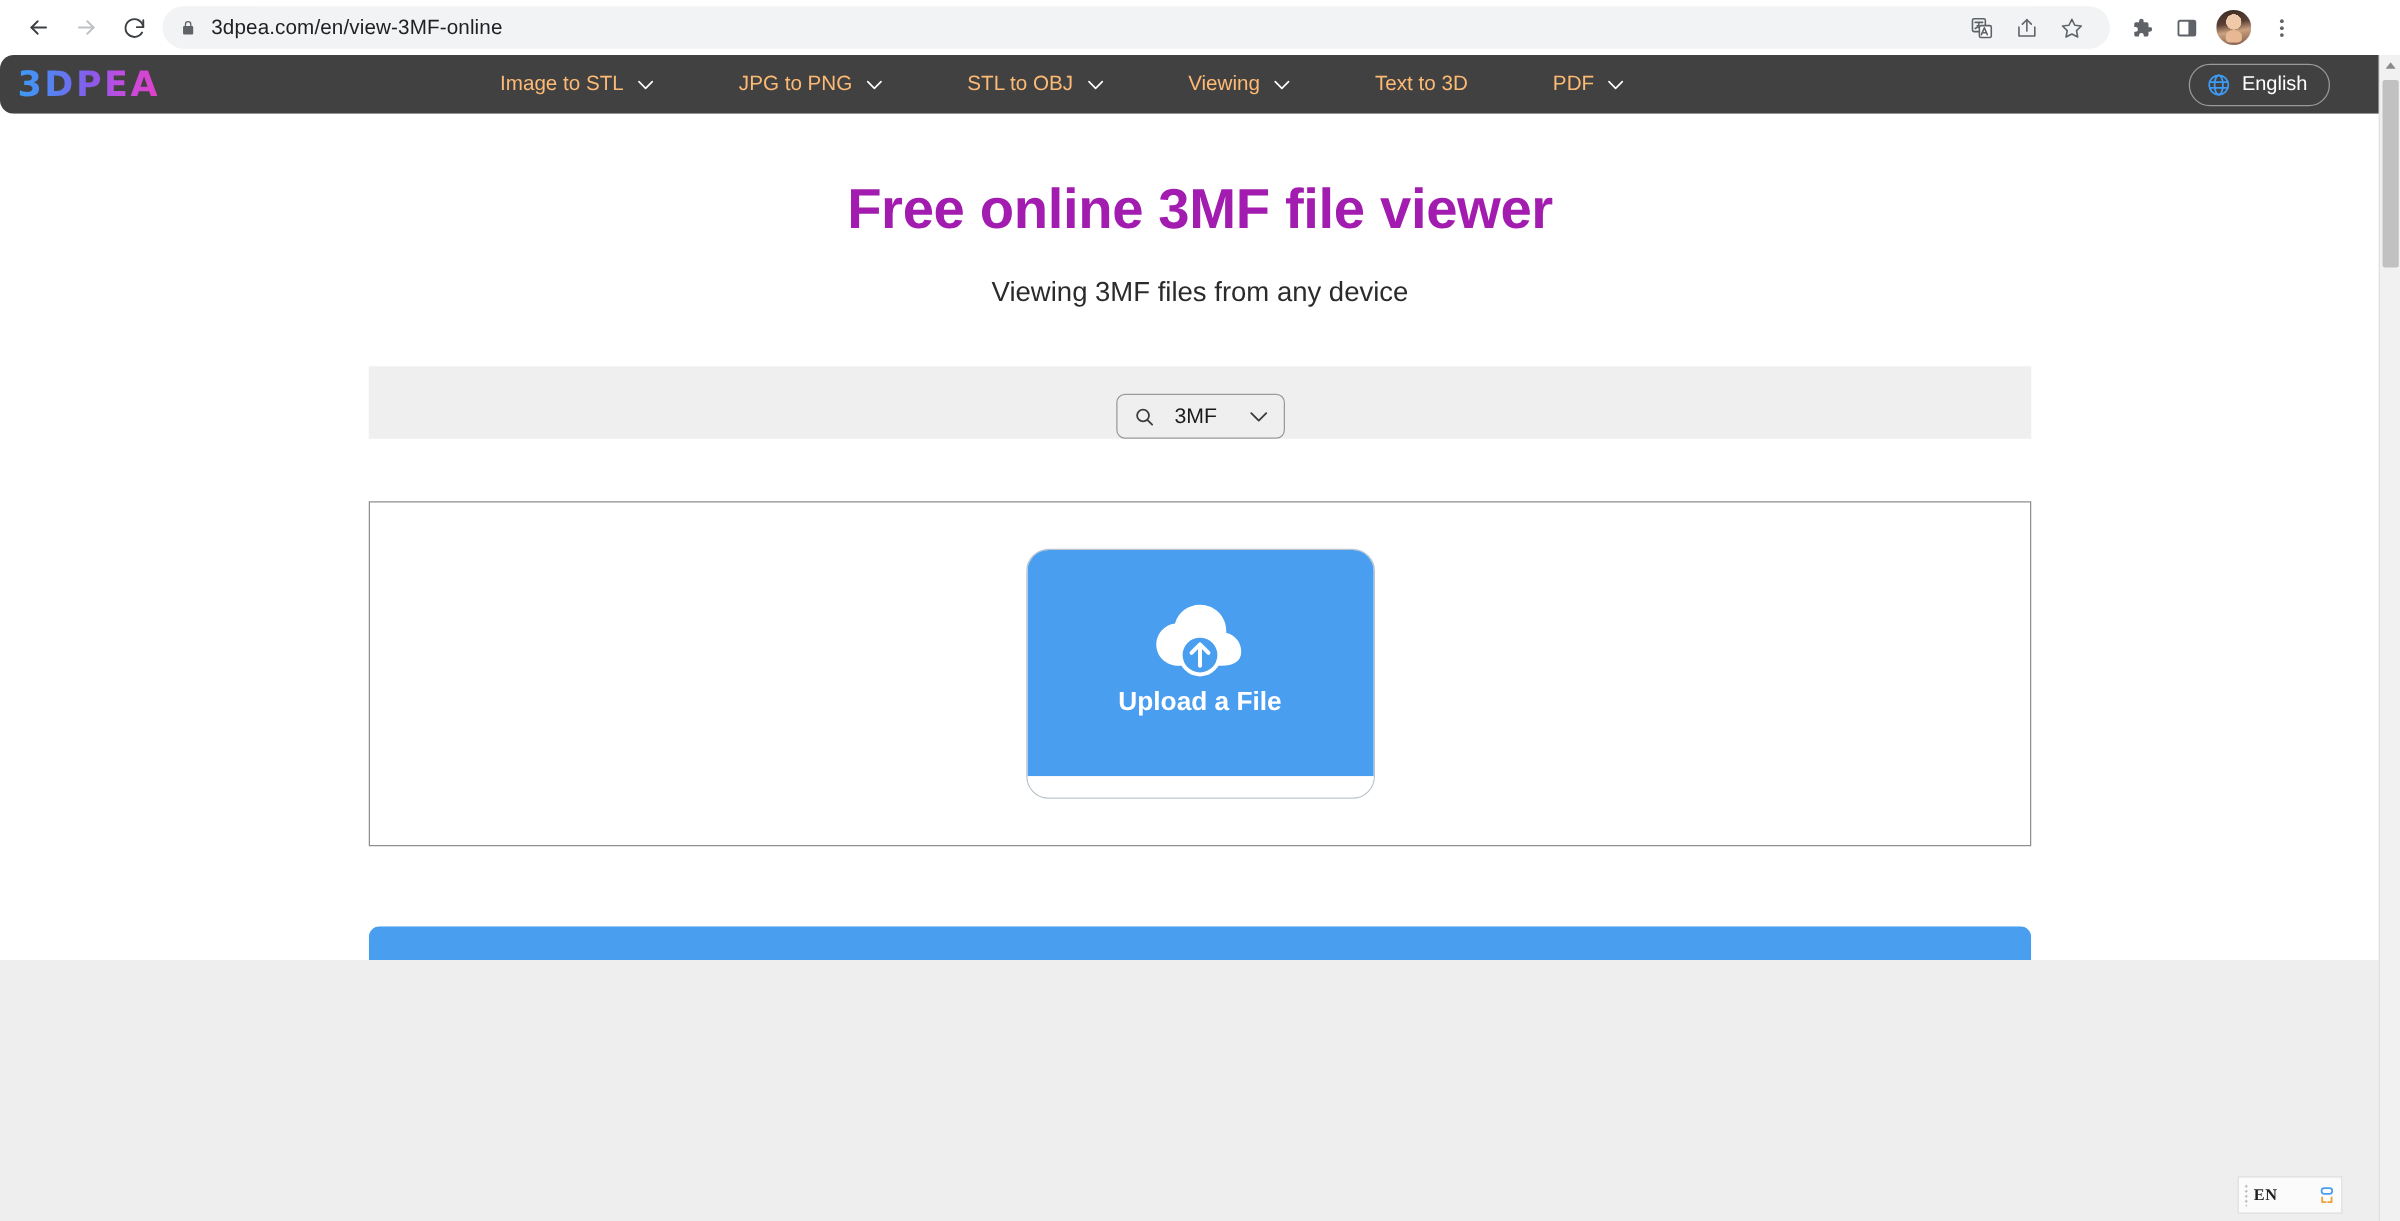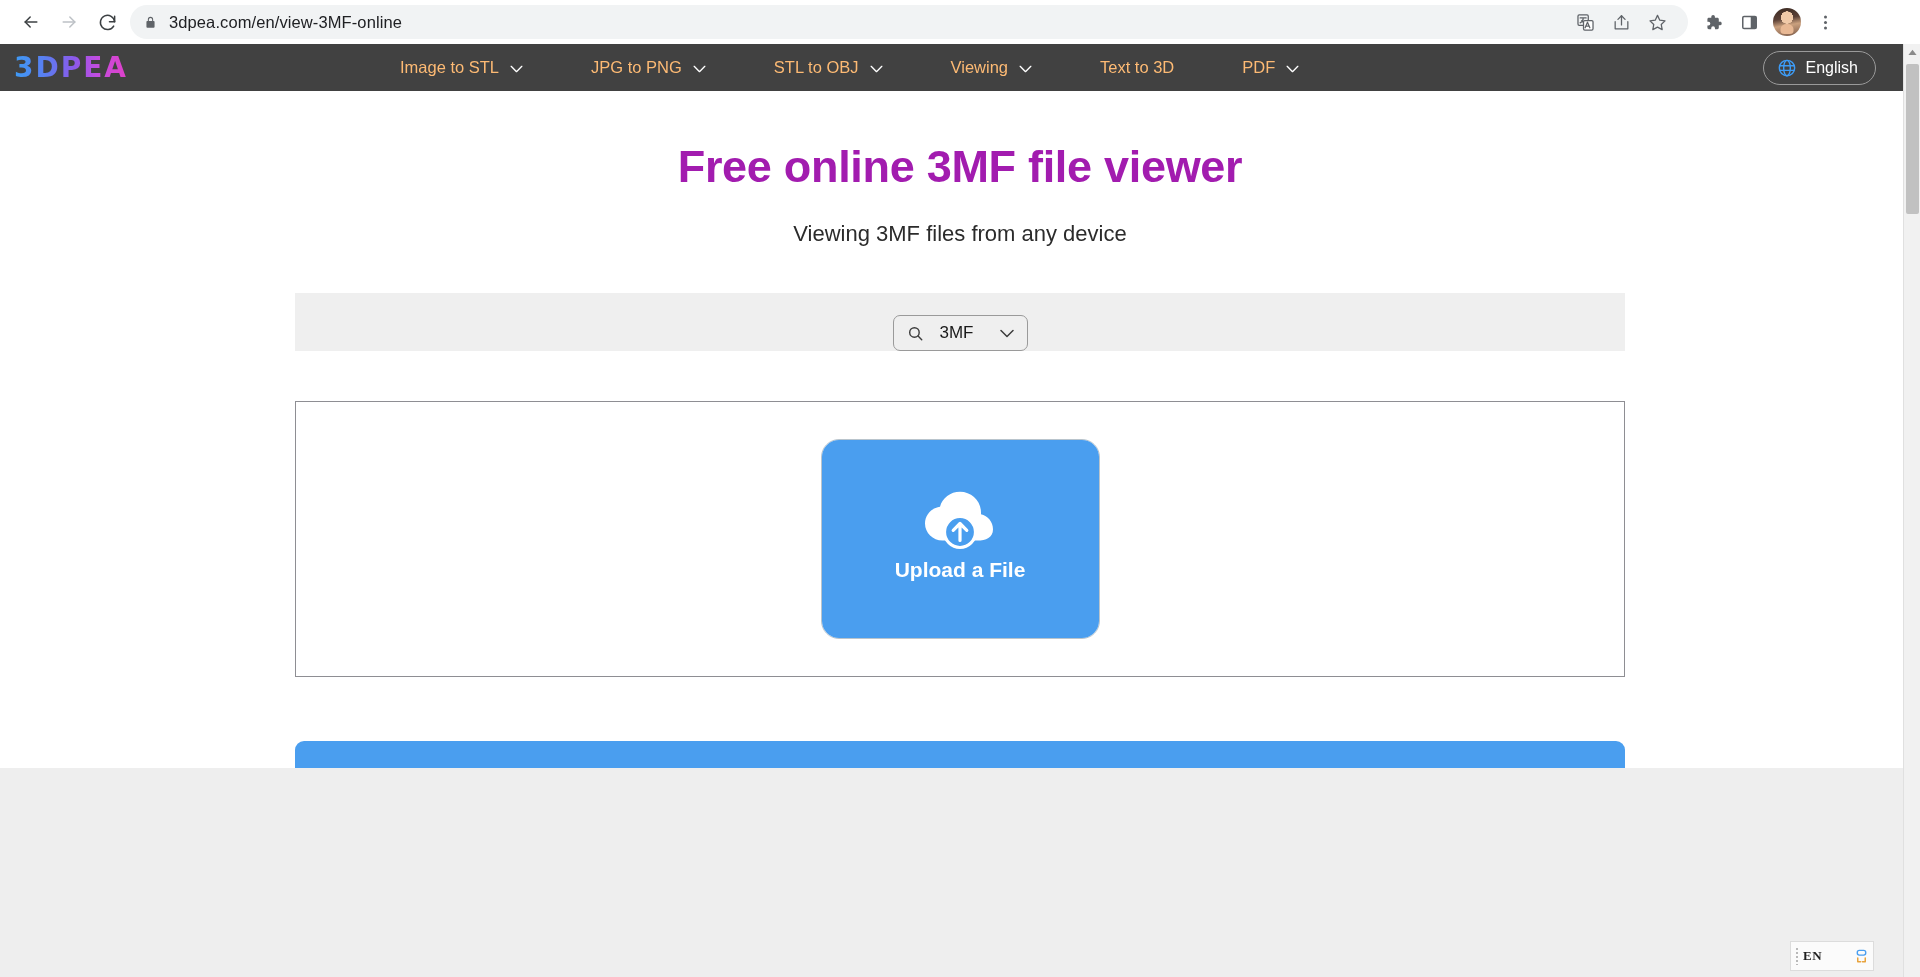--- a/index.html
+++ b/index.html
@@ -71,20 +71,21 @@
     background: #e8b894; border-radius: 50% 50% 30% 30%;
   }
 
   
   .site-nav {
     height: 47px;
     background: #414141;
     display: flex;
     align-items: center;
     position: relative;
+    border-radius: 11px;
   }
   .logo {
     font-size: 28px;
     font-weight: 700;
     letter-spacing: 2px;
     margin-left: 14px;
     background: linear-gradient(90deg, #3d9bf5 0%, #5b7df0 28%, #8a5aea 52%, #c44ce0 74%, #e040c8 100%);
     -webkit-background-clip: text;
     background-clip: text;
     color: transparent;
@@ -103,21 +104,21 @@
     display: flex;
     align-items: center;
     gap: 11px;
     padding: 8px 0;
     white-space: nowrap;
   }
   .nav-item + .nav-item { margin-left: 68px; }
   .chev { display: block; }
   .lang-btn {
     position: absolute;
-    right: 44px;
+    right: 56px;
     display: flex;
     align-items: center;
     gap: 9px;
     border: 1px solid #9a9a9a;
     border-radius: 18px;
     padding: 6px 17px 6px 13px;
     color: #ffffff;
     font-size: 16px;
   }
   .globe { color: #3d9bf5; display: flex; }
@@ -177,21 +178,21 @@
     justify-content: center;
   }
   .upload-card {
     width: 279px;
     height: 200px;
     border-radius: 18px;
     border: 1px solid #b9c4cc;
     background: #ffffff;
     overflow: hidden;
     display: flex;
-    flex-direction: row;
+    flex-direction: column;
   }
   .upload-btn {
     background: #4a9eef;
     flex: 1 1 auto;
     display: flex;
     flex-direction: column;
     align-items: center;
     justify-content: center;
     gap: 6px;
     padding-bottom: 6px;

